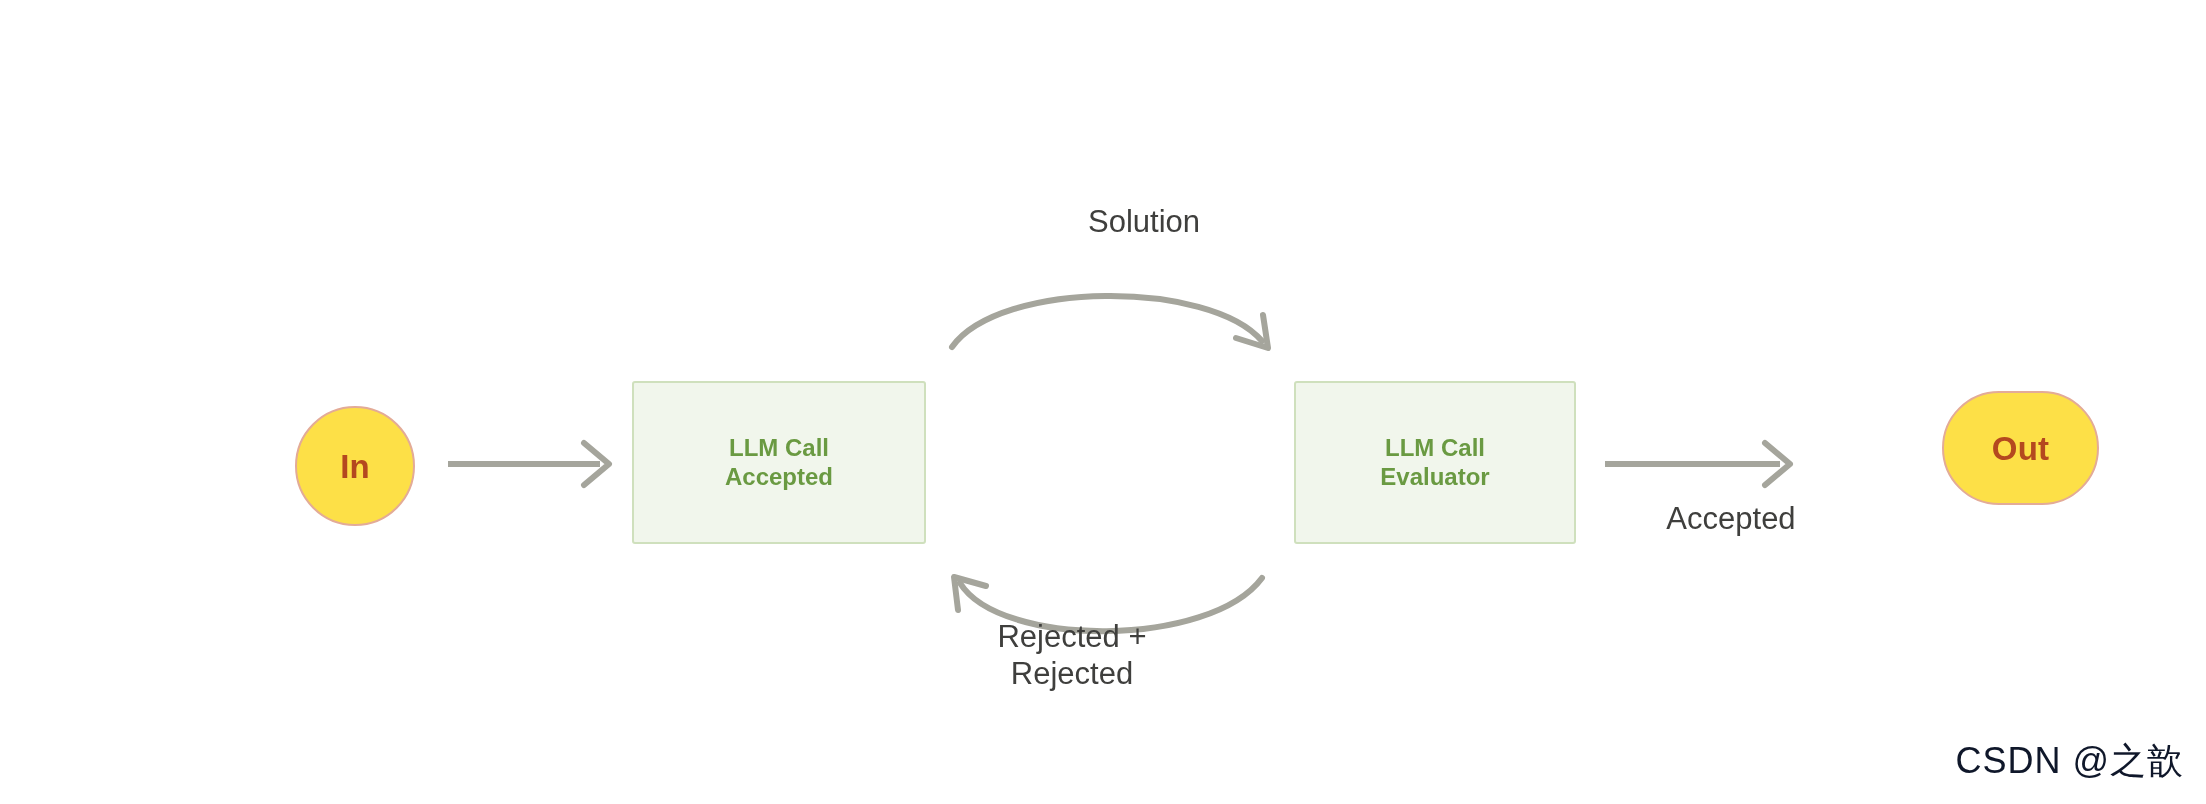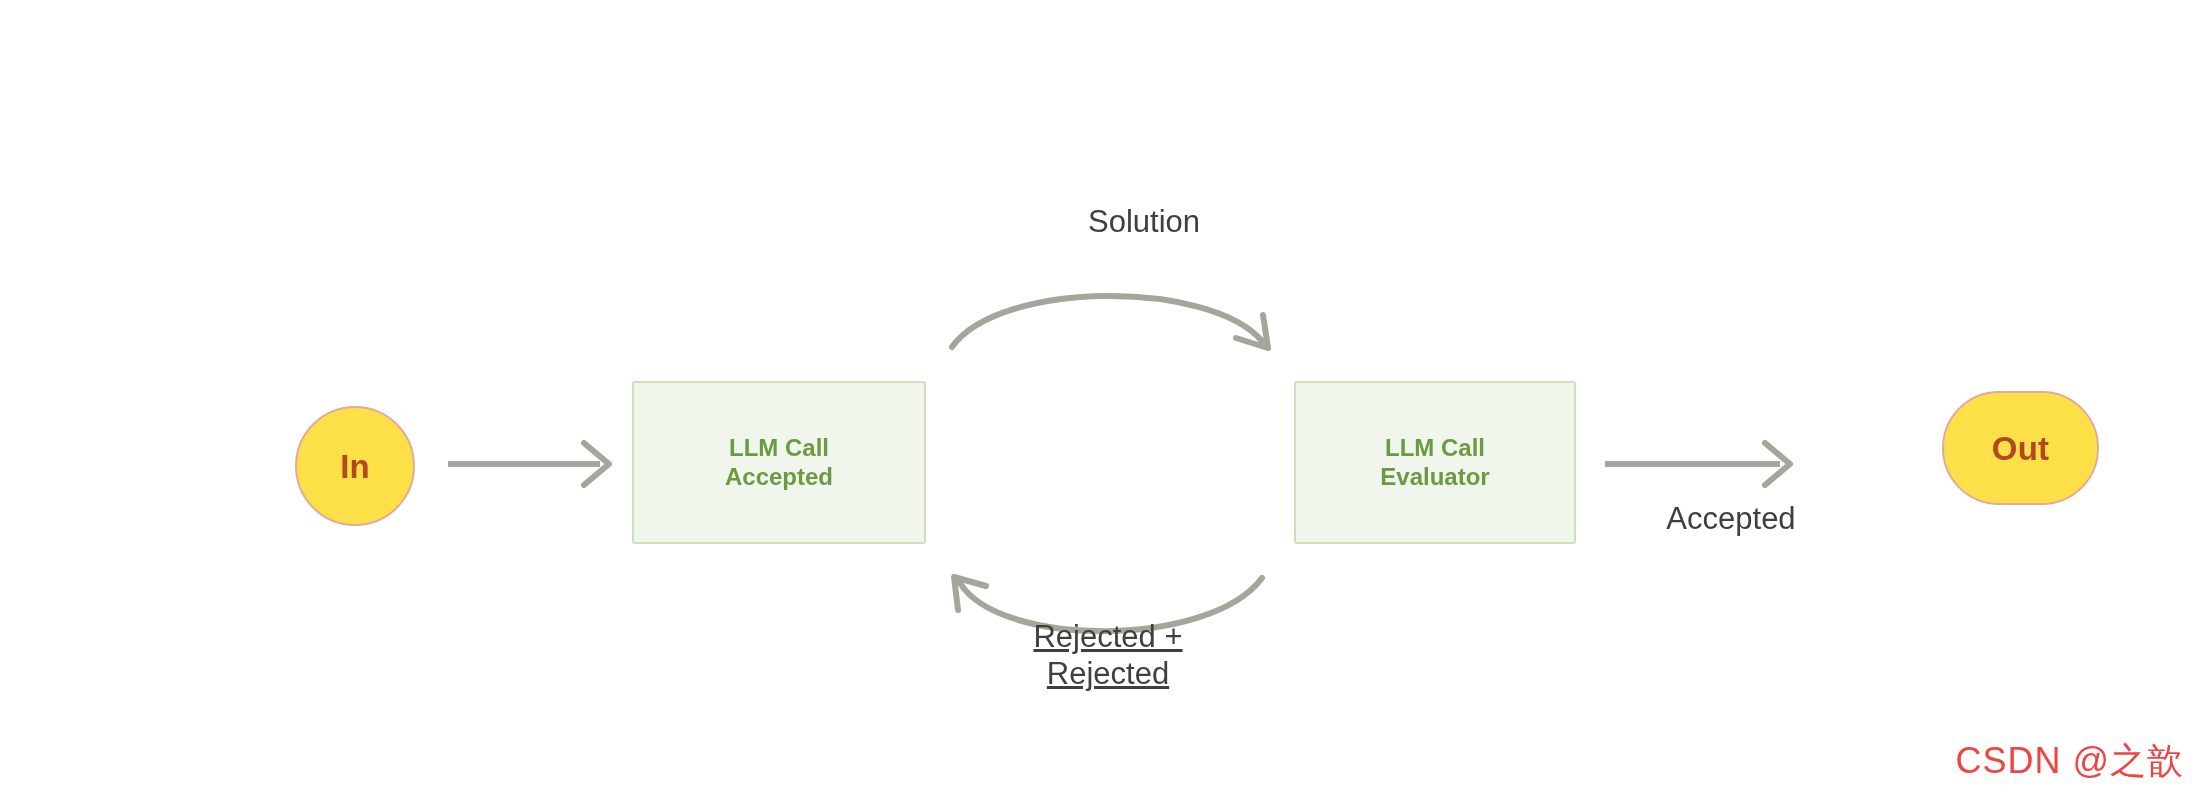--- a/index.html
+++ b/index.html
@@ -102,34 +102,33 @@
     left: 844px;
     top: 203px;
     width: 600px;
   }
   #label-accepted {
     left: 1431px;
     top: 500px;
     width: 600px;
   }
   #label-rejected {
-    left: 808px;
+    left: 772px;
     top: 618px;
     width: 600px;
-    text-decoration: underline;
   }
   #label-rejected .line {
     display: block;
   }
   
   #watermark {
     position: absolute;
     right: 22px;
     bottom: 18px;
-    color: #ef4444;
+    color: #0f172a;
     font-size: 36px;
     font-weight: 400;
     letter-spacing: 1px;
     white-space: nowrap;
     user-select: none;
   }
 </style>
 </head>
 <body>
 

